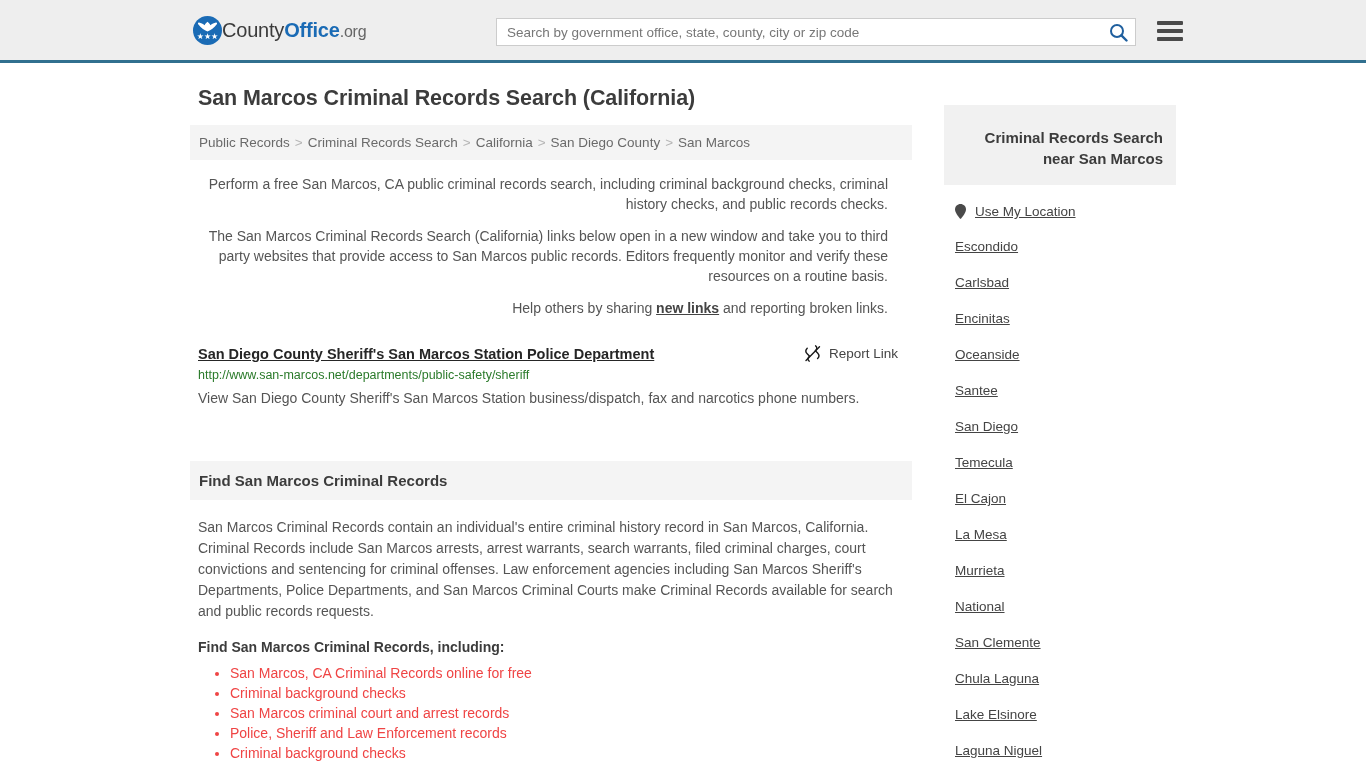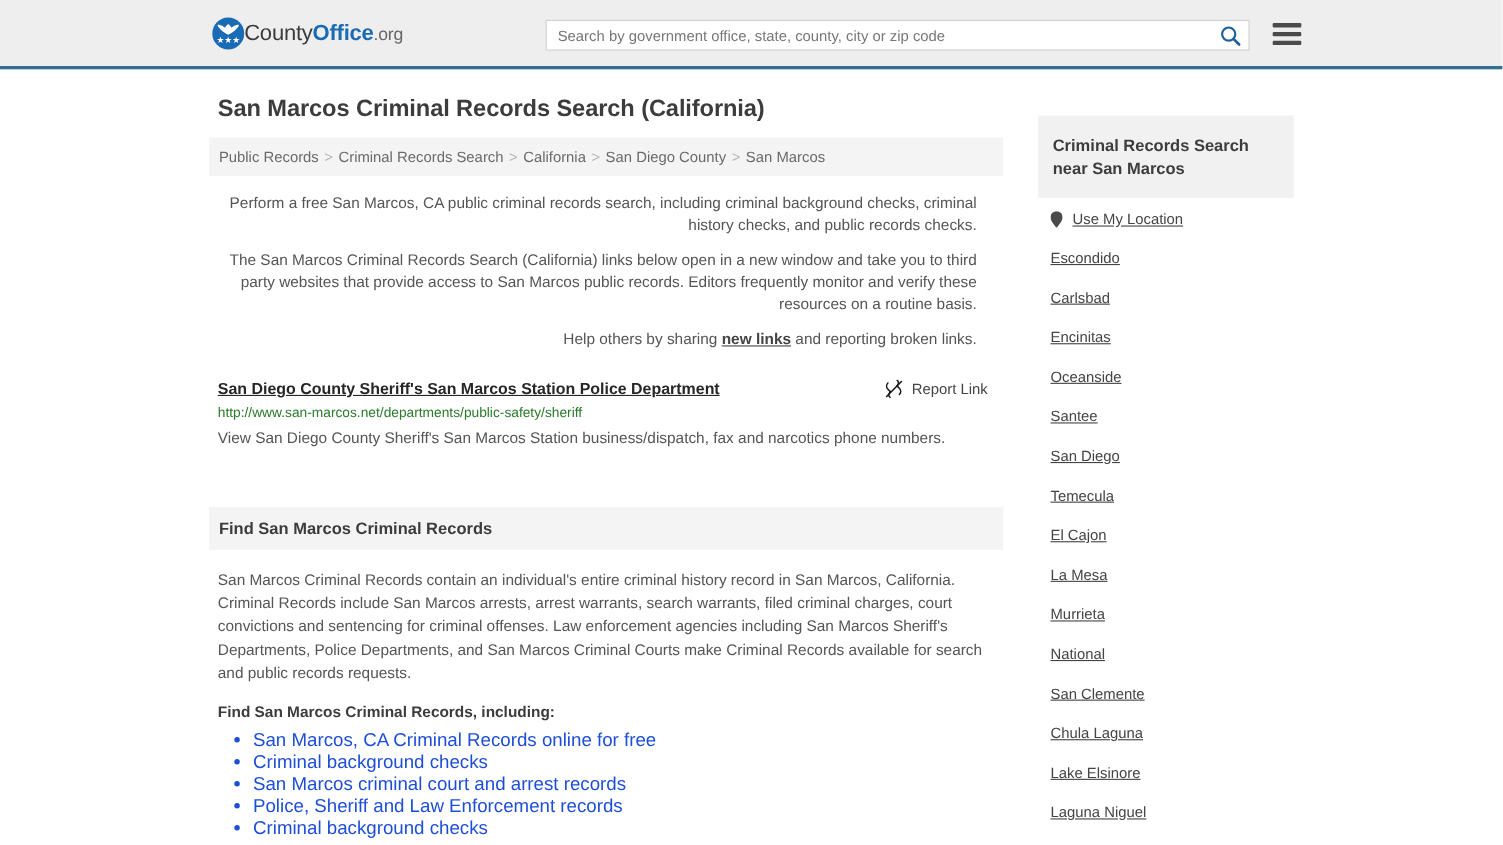--- a/index.html
+++ b/index.html
@@ -242,31 +242,32 @@
     font-size: 14px;
     font-weight: bold;
     color: #3c3c3c;
   }
   ul.find-list {
     margin: 8px 0 0 8px;
     padding-left: 32px;
     list-style: disc;
   }
   ul.find-list li {
-    font-size: 17px;
-    color: #1d4ed8;
+    font-size: 14px;
+    color: #ef4444;
     line-height: 20px;
     margin-bottom: 0px;
   }
 
   
   #sidebar-head {
     background: #f1f1f1;
-    padding: 17px 13px 16px 13px;
-    margin-bottom: 12px;
+    padding: 22px 13px 16px 13px;
+    margin-bottom: 19px;
+    text-align: right;
   }
   #sidebar-head h3 {
     margin: 0;
     font-size: 15px;
     font-weight: bold;
     color: #3c3c3c;
     line-height: 21px;
   }
   .loc-row {
     display: flex;

